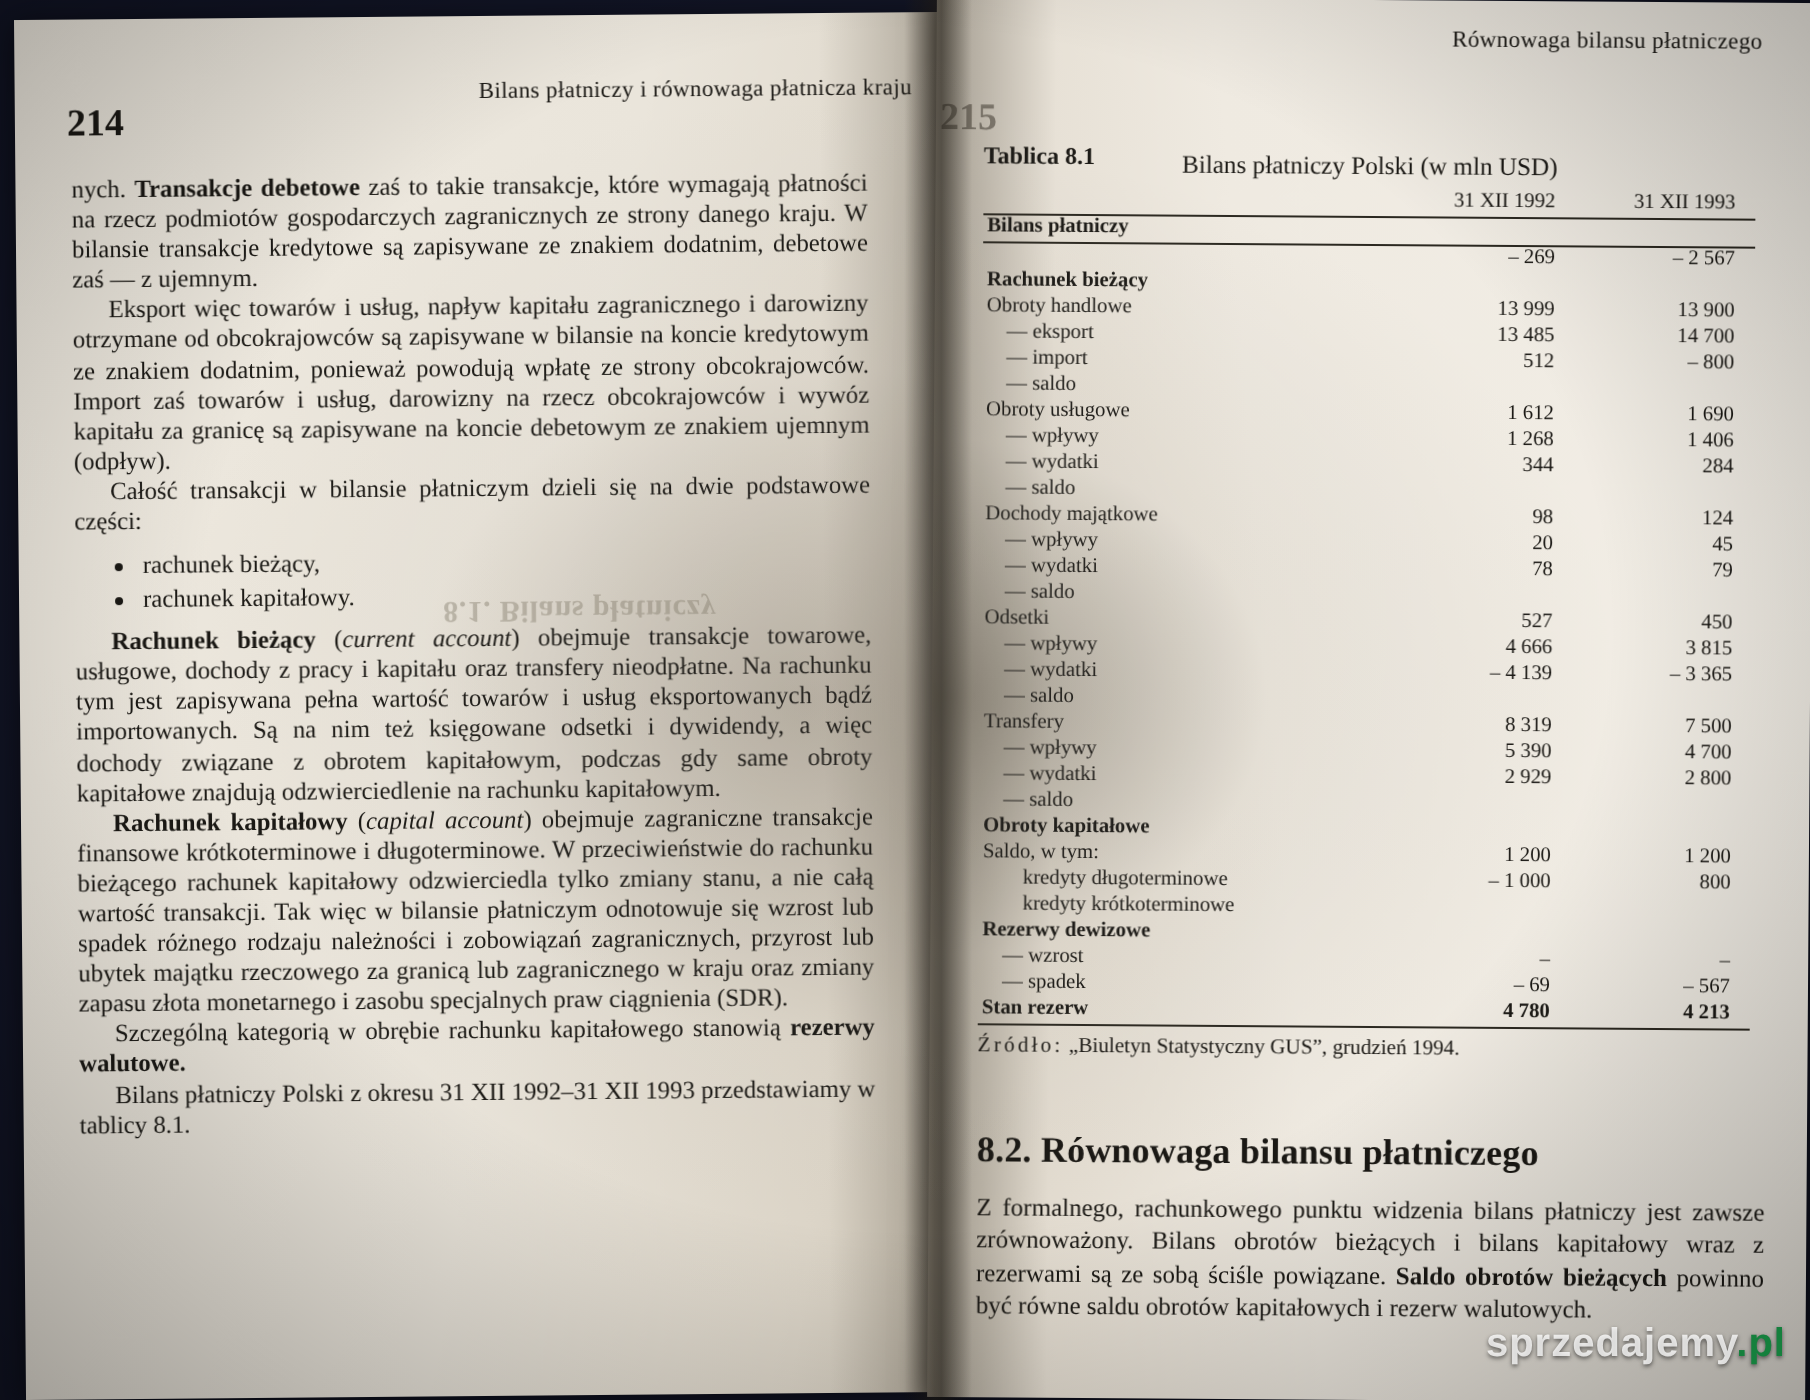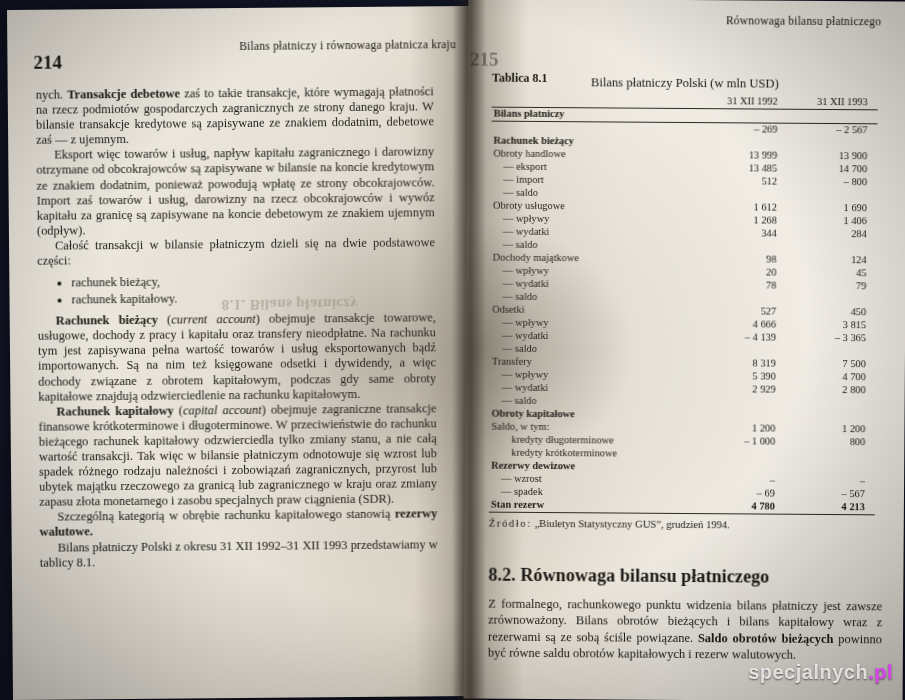--- a/index.html
+++ b/index.html
@@ -175,21 +175,21 @@
     position: absolute;
     right: 12px;
     bottom: 16px;
     font-family: "Liberation Sans", sans-serif;
     font-size: 20px;
     font-weight: bold;
     color: rgba(255,255,255,0.78);
     text-shadow: 0 1px 2px rgba(0,0,0,0.55);
     letter-spacing: 0.5px;
   }
-  #wm .pl { color: #d946ef; }
+  #wm .pl { color: #15803d; }
   
   .edge-shade-l {
     position: absolute;
     right: 0; top: 0; width: 60px; height: 100%;
     background: linear-gradient(90deg, rgba(90,82,66,0) 0%, rgba(80,72,58,0.35) 100%);
     pointer-events: none;
   }
   .edge-shade-r {
     position: absolute;
     left: 0; top: 0; width: 60px; height: 100%;
@@ -410,15 +410,15 @@
     <div class="col" id="rp-after">
       <h2 class="sec">8.2. Równowaga bilansu płatniczego</h2>
       <p class="body noind">Z formalnego, rachunkowego punktu widzenia bilans płatniczy jest zawsze zrównoważony. Bilans obrotów bieżących i bilans kapitałowy wraz z rezerwami są ze sobą ściśle powiązane. <b>Saldo obrotów bieżących</b> powinno być równe saldu obrotów kapitałowych i rezerw walutowych.</p>
     </div>
   </div>
 
   <div class="gutter"></div>
   <div class="vignette"></div>
 
   <div id="wm">
-    <span>specjalnych</span><span class="pl">.pl</span>
+    <span>sprzedajemy</span><span class="pl">.pl</span>
   </div>
 </div>
 
 </body></html>

